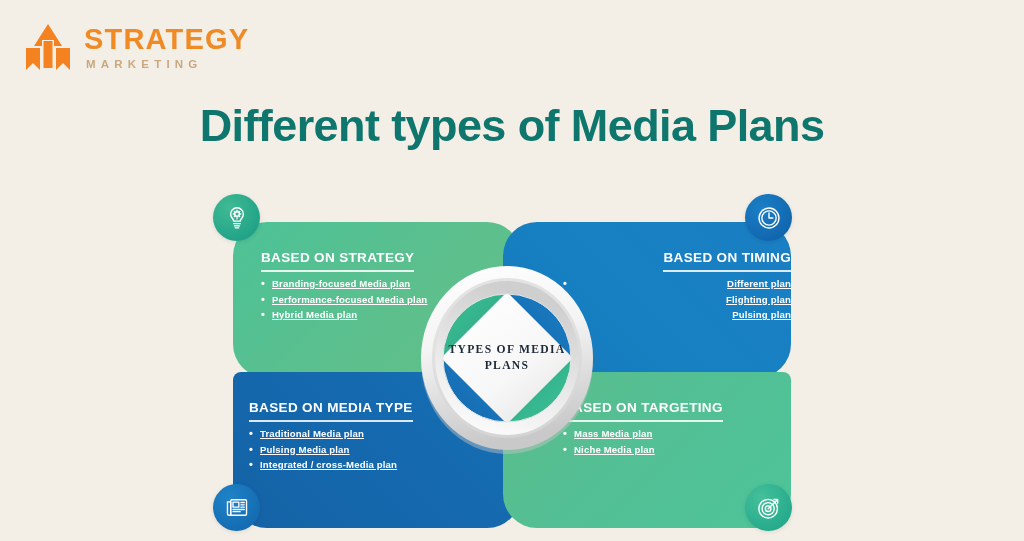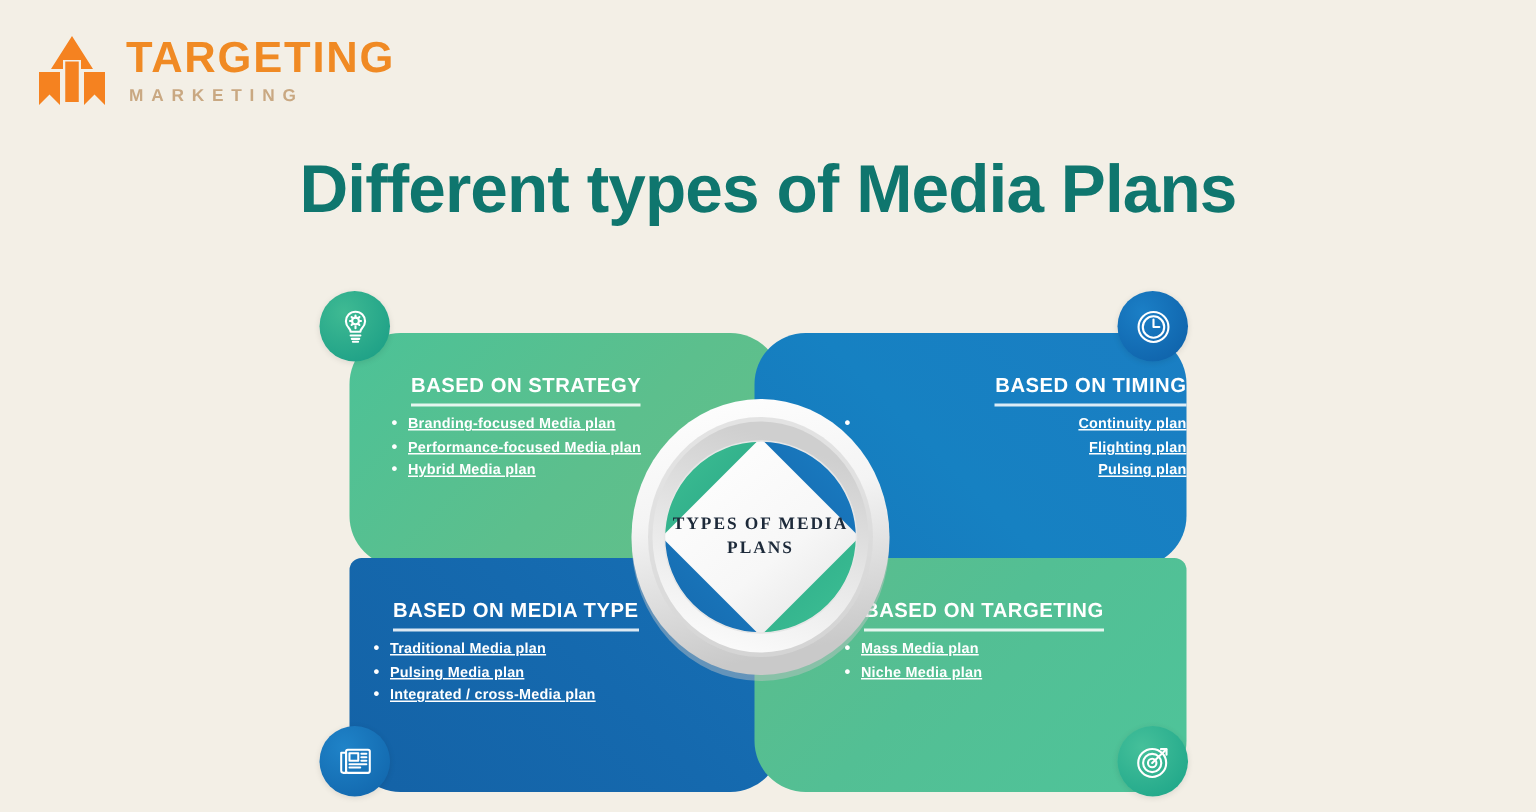--- a/index.html
+++ b/index.html
@@ -48,21 +48,20 @@
     position:absolute;
     width:288px; height:156px;
     color:#ffffff;
     padding:26px 0 0 0;
   }
   .panel .ptitle {
     font-size:13.5px; font-weight:bold; letter-spacing:0.35px;
     padding-bottom:5px;
     display:inline-block;
     border-bottom:2px solid rgba(255,255,255,0.85);
-    margin-left:13px;
   }
   .panel ul { list-style:none; margin-top:4px;text-decoration:underline; }
   .panel li {
     font-size:9.6px; font-weight:bold; letter-spacing:0.15px;
     line-height:1.62;
     position:relative; padding-left:11px;
     white-space:nowrap;
   }
   .panel li:before {
     content:"•"; position:absolute; left:0; top:-1px;
@@ -137,42 +136,42 @@
 <div id="logo">
   <div class="mark">
     <svg viewBox="0 0 52 52" width="52" height="52">
       <path d="M26 2 L40 24 L32 24 L32 18 L20 18 L20 24 L12 24 Z" fill="#f58220"></path>
       <rect x="21.5" y="19" width="9" height="27" fill="#f58220"></rect>
       <path d="M4 26 L18 26 L18 48 L11 41 L4 48 Z" fill="#f58220"></path>
       <path d="M48 26 L34 26 L34 48 L41 41 L48 48 Z" fill="#f58220"></path>
     </svg>
   </div>
   <div class="logo-text">
-    <span class="brand">TARGETING</span>
+    <span class="brand">STRATEGY</span>
     <span class="sub">MARKETING</span>
   </div>
 </div>
 
 <div id="page-title">Different types of Media Plans</div>
 
 <div id="diagram">
 
   <div class="panel" id="panel-strategy">
     <div class="ptitle">BASED ON STRATEGY</div>
     <ul>
       <li>Branding-focused Media plan</li>
       <li>Performance-focused Media plan</li>
       <li>Hybrid Media plan</li>
     </ul>
   </div>
 
   <div class="panel" id="panel-timing">
     <div class="ptitle">BASED ON TIMING</div>
     <ul>
-      <li>Continuity plan</li>
+      <li>Different plan</li>
       <li>Flighting plan</li>
       <li>Pulsing plan</li>
     </ul>
   </div>
 
   <div class="panel" id="panel-mediatype">
     <div class="ptitle">BASED ON MEDIA TYPE</div>
     <ul>
       <li>Traditional Media plan</li>
       <li>Pulsing Media plan</li>

